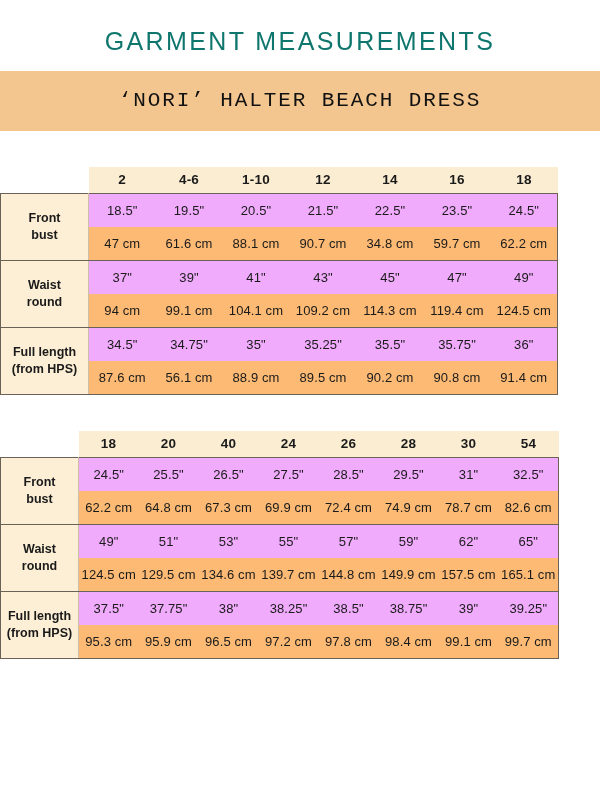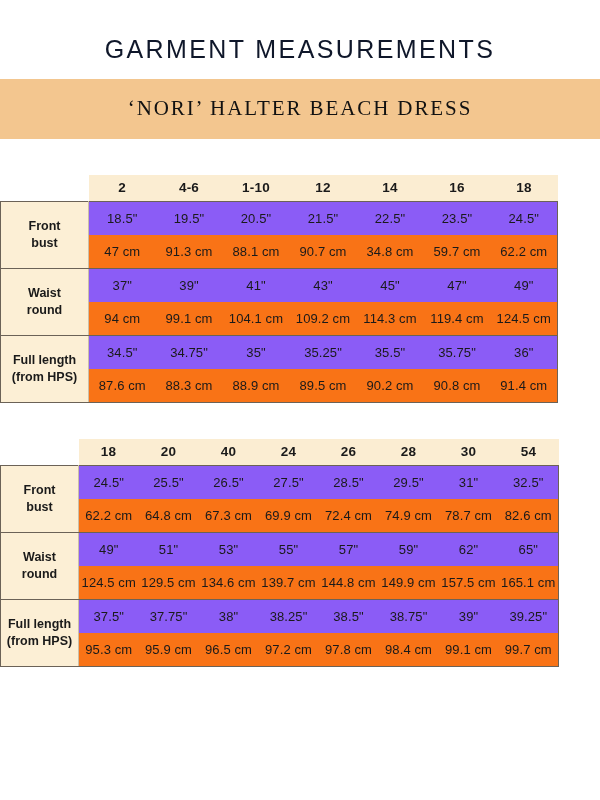--- a/index.html
+++ b/index.html
@@ -16,36 +16,36 @@
     position: relative;
   }
 
   
   .page-title {
     text-align: center;
     font-family: "Liberation Sans", sans-serif;
     font-weight: 300;
     font-size: 25px;
     letter-spacing: 2.4px;
-    color: #0f172a;
-    padding-top: 36px;
+    color: #0f766e;
+    padding-top: 28px;
     padding-bottom: 0;
     line-height: 1.1;
   }
   .subtitle-band {
     margin-top: 15px;
     width: 600px;
     height: 60px;
     background: #f3c68f;
     display: flex;
     align-items: center;
     justify-content: center;
   }
   .subtitle-text {
-    font-family: Liberation Serif, serif;
+    font-family: Liberation Mono, monospace;
     font-weight: 300;
     font-size: 21px;
     letter-spacing: 1.9px;
     color: #111111;
   }
 
   
   .table-wrap {
     margin: 0 auto;
     position: relative;
@@ -97,24 +97,24 @@
   
   .val-cell {
     text-align: center;
     vertical-align: middle;
     font-size: 13px;
     color: #1a1a1a;
     height: 33px;
     letter-spacing: 0.1px;
   }
   .row-in {
-    background: #8b5cf6;
+    background: #f0abfc;
   }
   .row-cm {
-    background: #f97316;
+    background: #fdba74;
   }
   
   .grp-top > .val-cell {
     border-top: 1.5px solid #6b6257;
   }
   .grp-bot > .val-cell {
     border-bottom: 1.5px solid #6b6257;
   }
   .val-cell.first-val {
     border-left: none;
@@ -173,21 +173,21 @@
             <td class="val-cell first-val">18.5"</td>
             <td class="val-cell">19.5"</td>
             <td class="val-cell">20.5"</td>
             <td class="val-cell">21.5"</td>
             <td class="val-cell">22.5"</td>
             <td class="val-cell">23.5"</td>
             <td class="val-cell last-val">24.5"</td>
           </tr>
           <tr class="row-cm grp-bot">
             <td class="val-cell first-val">47 cm</td>
-            <td class="val-cell">91.3 cm</td>
+            <td class="val-cell">61.6 cm</td>
             <td class="val-cell">88.1 cm</td>
             <td class="val-cell">90.7 cm</td>
             <td class="val-cell">34.8 cm</td>
             <td class="val-cell">59.7 cm</td>
             <td class="val-cell last-val">62.2 cm</td>
           </tr>
           <tr class="row-in grp-top">
             <td class="label-cell" rowspan="2">
               <div>Waist</div>
               <div>round</div>
@@ -217,21 +217,21 @@
             <td class="val-cell first-val">34.5"</td>
             <td class="val-cell">34.75"</td>
             <td class="val-cell">35"</td>
             <td class="val-cell">35.25"</td>
             <td class="val-cell">35.5"</td>
             <td class="val-cell">35.75"</td>
             <td class="val-cell last-val">36"</td>
           </tr>
           <tr class="row-cm grp-bot">
             <td class="val-cell first-val">87.6 cm</td>
-            <td class="val-cell">88.3 cm</td>
+            <td class="val-cell">56.1 cm</td>
             <td class="val-cell">88.9 cm</td>
             <td class="val-cell">89.5 cm</td>
             <td class="val-cell">90.2 cm</td>
             <td class="val-cell">90.8 cm</td>
             <td class="val-cell last-val">91.4 cm</td>
           </tr>
         </tbody>
       </table>
   </div>
 

